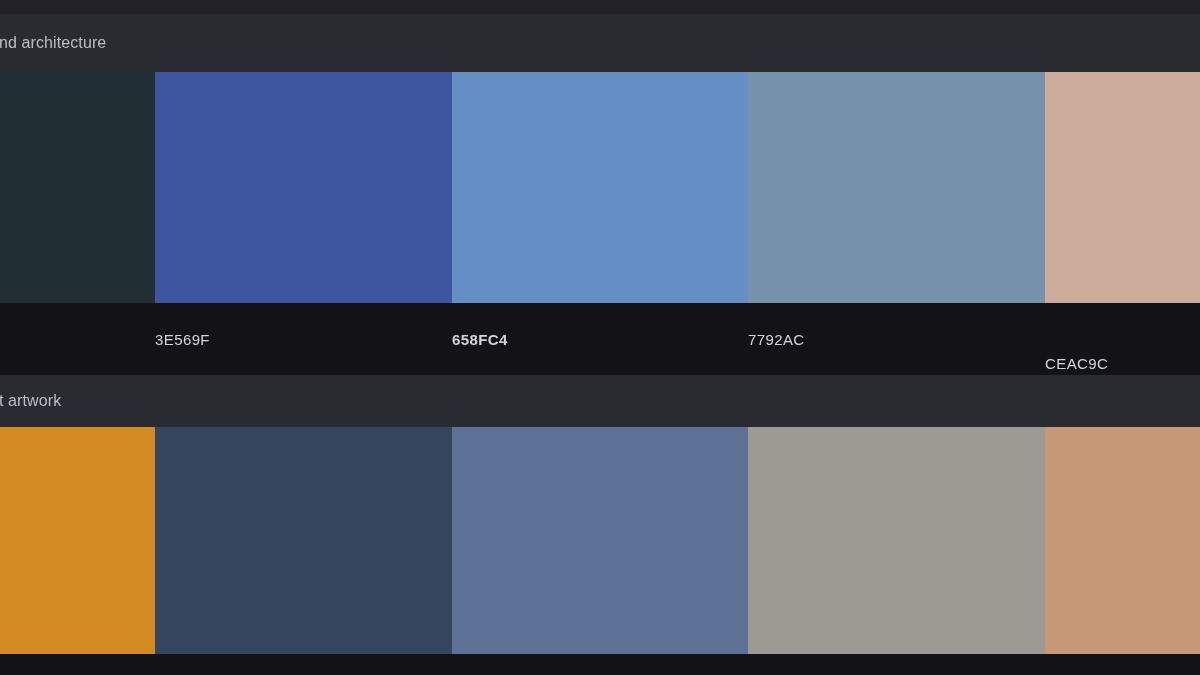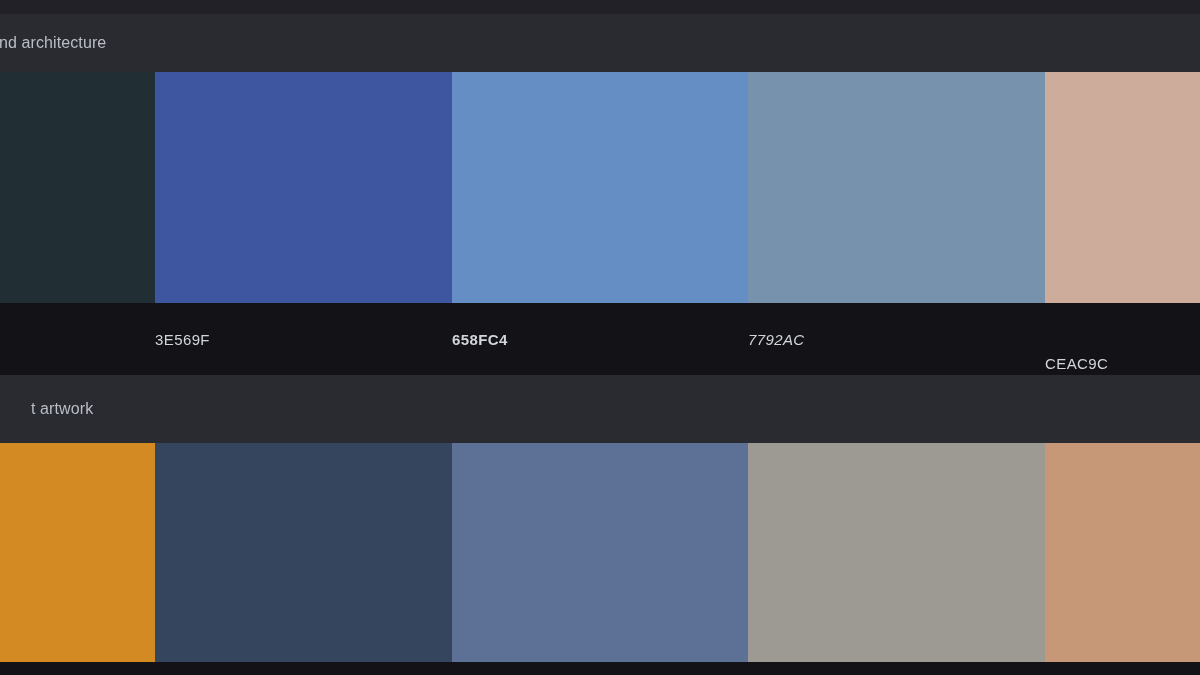--- a/index.html
+++ b/index.html
@@ -79,21 +79,21 @@
   }
 
   
   #palette-1 { top: 14px; }
   #palette-1 .palette-header { height: 58px; }
   #palette-1 .swatch-row { height: 231px; }
   #palette-1 .label-row { height: 72px; }
 
   
   #palette-2 { top: 375px; }
-  #palette-2 .palette-header { height: 68px; padding-left: 32px; }
+  #palette-2 .palette-header { height: 52px; }
   #palette-2 .swatch-row { height: 227px; }
   #palette-2 .label-row { height: 13px; }
 
   .bottom-fill {
     position: absolute;
     left: 0;
     top: 662px;
     width: 1200px;
     height: 13px;
     background: #131317;
@@ -116,21 +116,21 @@
       <div class="swatch" style="background: rgb(33, 46, 52); width: 155px;"></div>
       <div class="swatch" style="background: rgb(62, 86, 159); width: 297px;"></div>
       <div class="swatch" style="background: rgb(101, 143, 196); width: 296px;"></div>
       <div class="swatch" style="background: rgb(119, 146, 172); width: 297px;"></div>
       <div class="swatch" style="background: rgb(206, 172, 156); width: 155px;"></div>
     </div>
 
     <div class="label-row">
       <span class="hex-label" style="left:155px;">3E569F</span>
       <span class="hex-label" style="left:452px;font-weight:bold;">658FC4</span>
-      <span class="hex-label" style="left:748px;font-style:italic;">7792AC</span>
+      <span class="hex-label" style="left:748px;">7792AC</span>
       <span class="hex-label" style="left:1045px;margin-top:24px;">CEAC9C</span>
     </div>
 
   </section>
 
   <section class="palette" id="palette-2">
 
     <div class="palette-header">
       <span class="palette-title">t artwork</span>
     </div>

